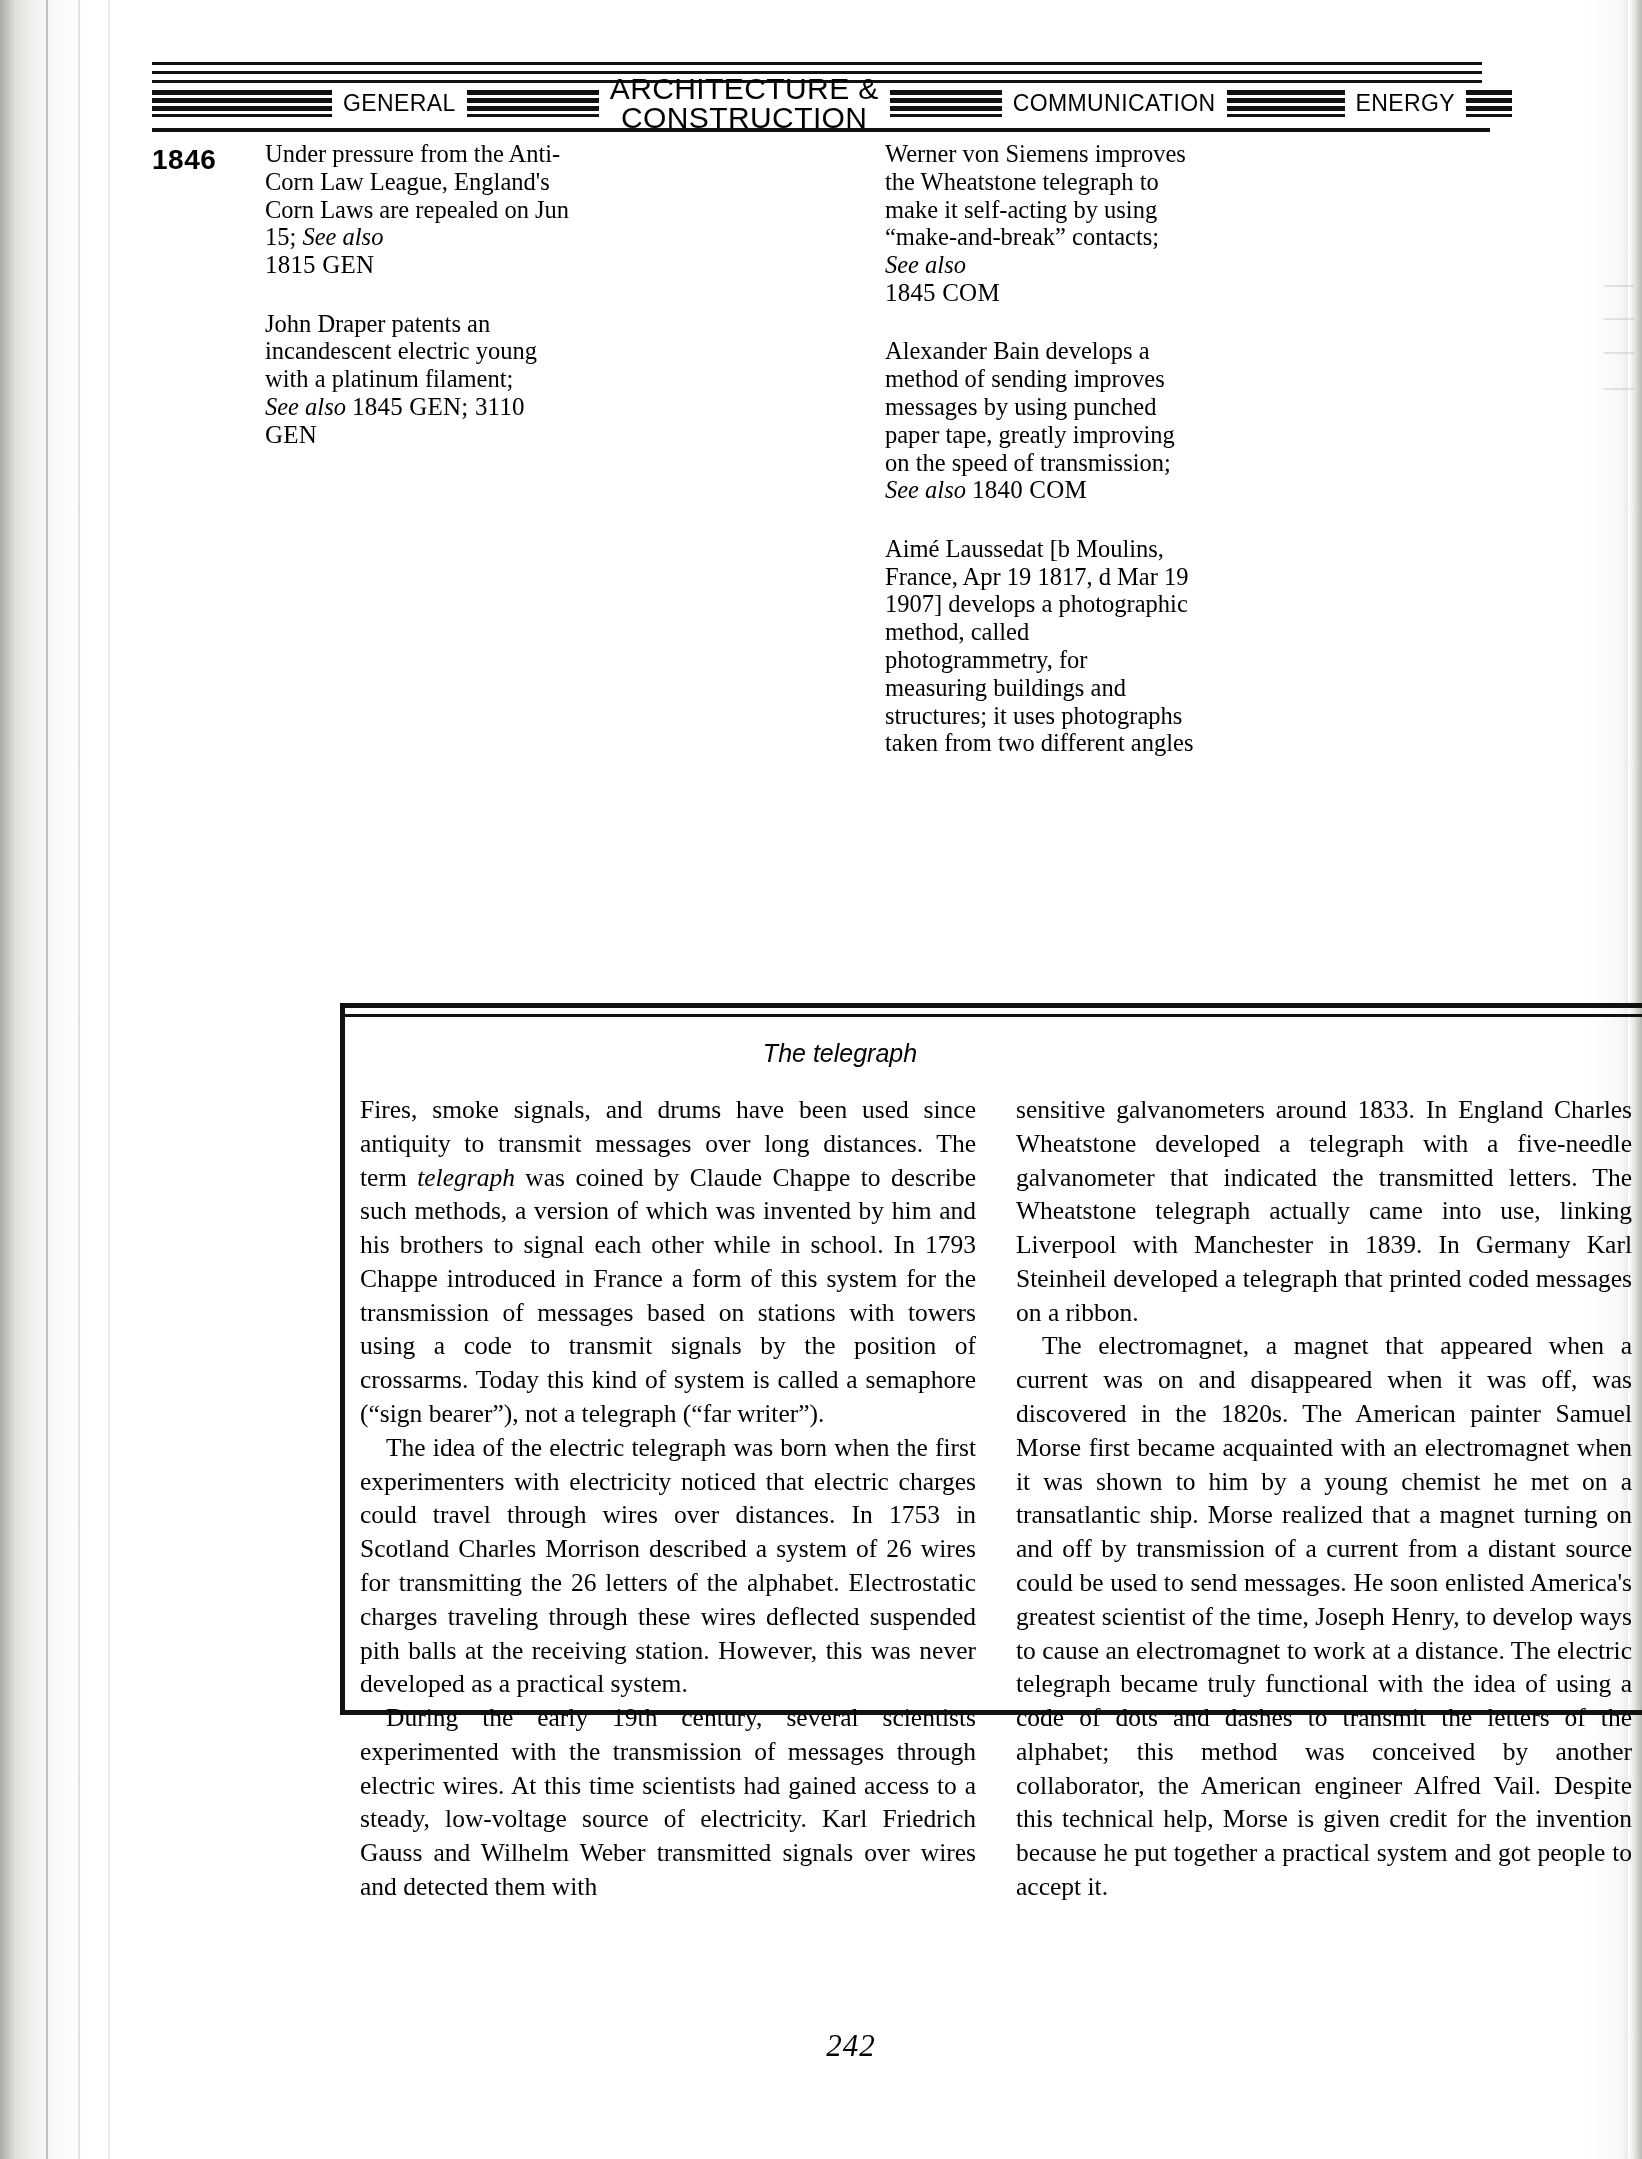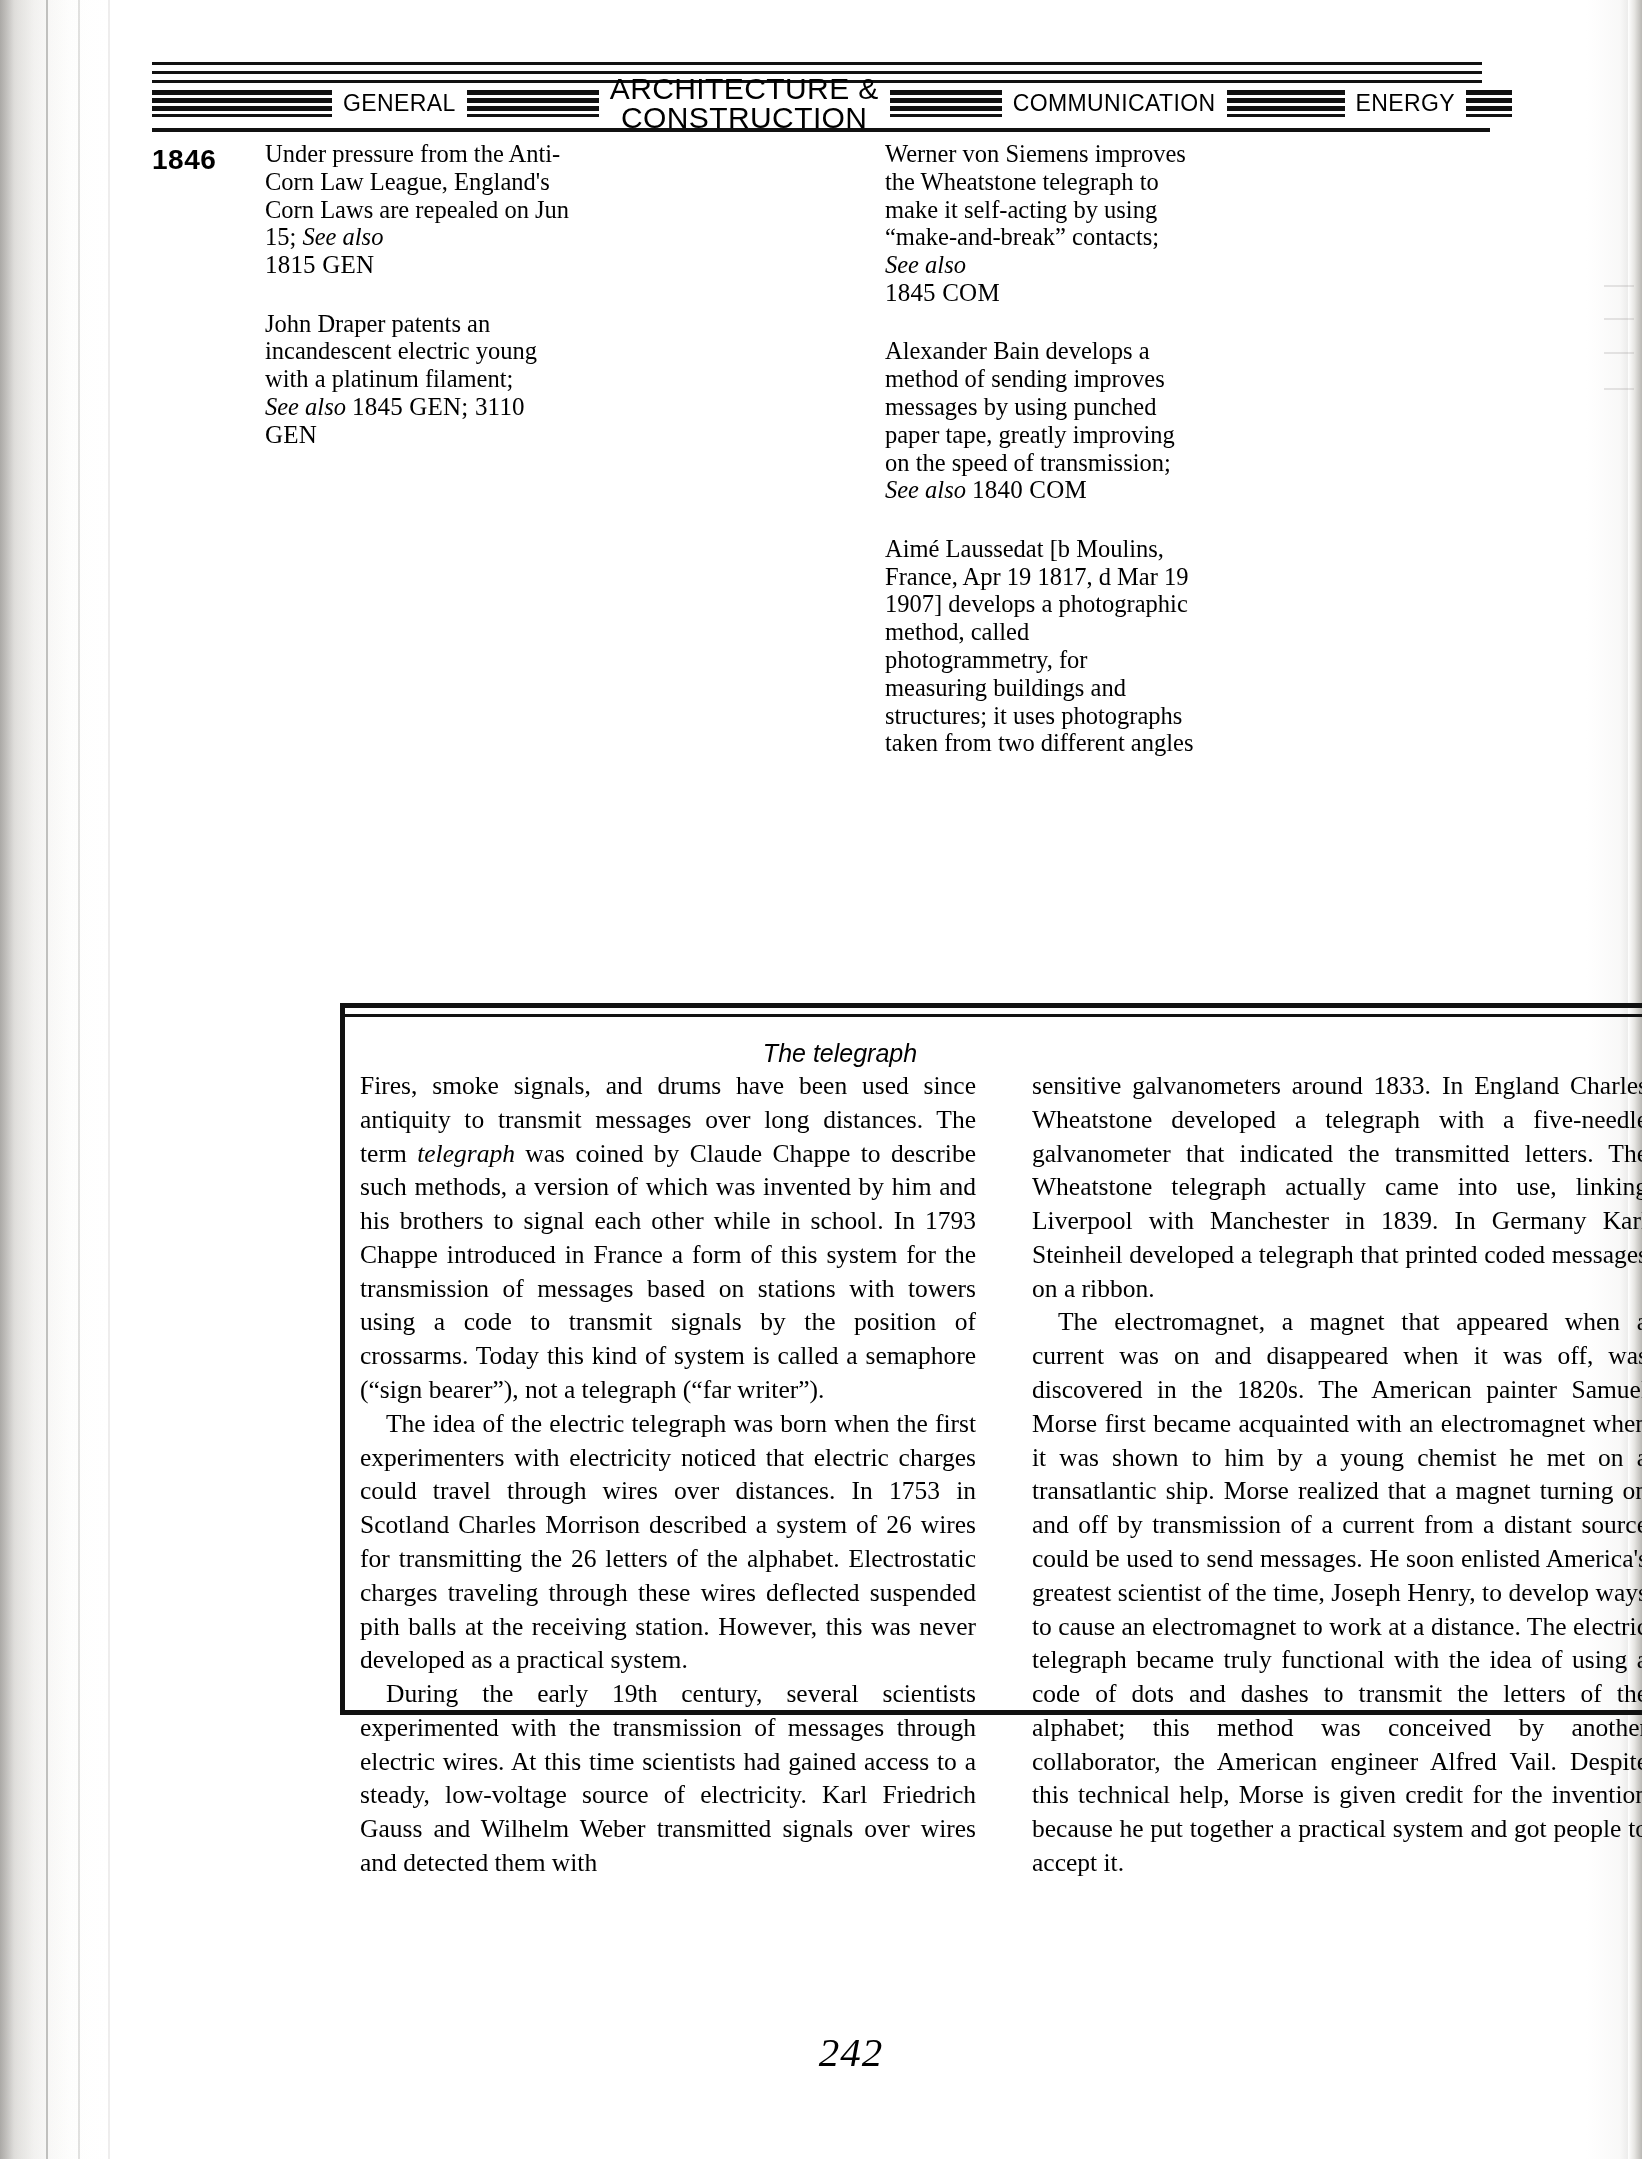--- a/index.html
+++ b/index.html
@@ -131,38 +131,38 @@
   .fb-bottom{
     position:absolute;left:0px;top:707px;width:1302px;height:5px;background:#111;
   }
   .fb-title{
     position:absolute;left:0;top:36px;width:1000px;text-align:center;
     font-family:"Liberation Sans", sans-serif;
     font-style:italic;
     font-size:25px;
   }
   .fb-cols{
-    position:absolute;left:20px;top:66px;width:1272px;
-    display:flex;gap:56px;
+    position:absolute;left:20px;top:90px;width:1272px;
+    display:flex;gap:40px;
   }
   .fb-col{
     width:616px;flex:0 0 616px;
     font-size:25.5px;
     line-height:1.325;
     text-align:justify;
     hyphens:auto;
   }
   .fb-col p{margin:0;}
   .fb-col p.indent{text-indent:26px;}
   .fb-col em{font-style:italic;}
 
   
   .folio{
     position:absolute;left:0;top:2028px;width:1642px;text-align:center;
-    font-size:41px;font-style:italic;
+    font-size:31px;font-style:italic;
     font-family:"Liberation Serif", serif;
     letter-spacing:1px;
     padding-left:60px;
     box-sizing:border-box;
   }
 
   
   .showthrough{
     position:absolute;right:8px;width:30px;height:2px;background:rgba(120,118,115,0.18);
   }

